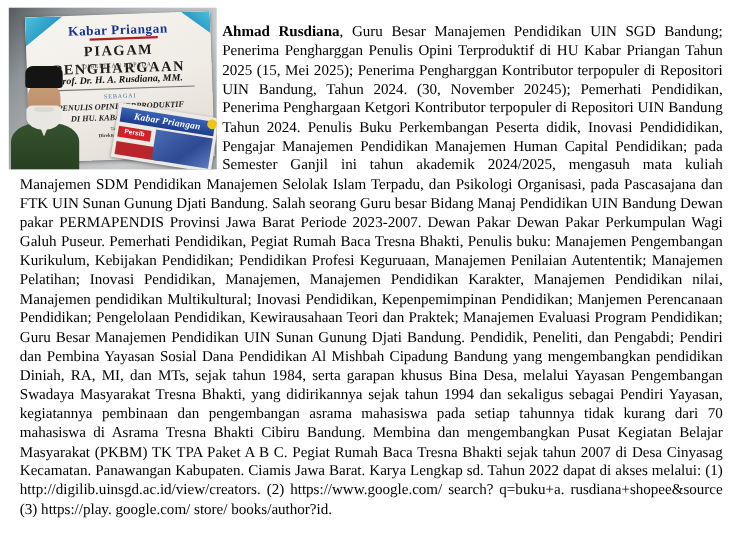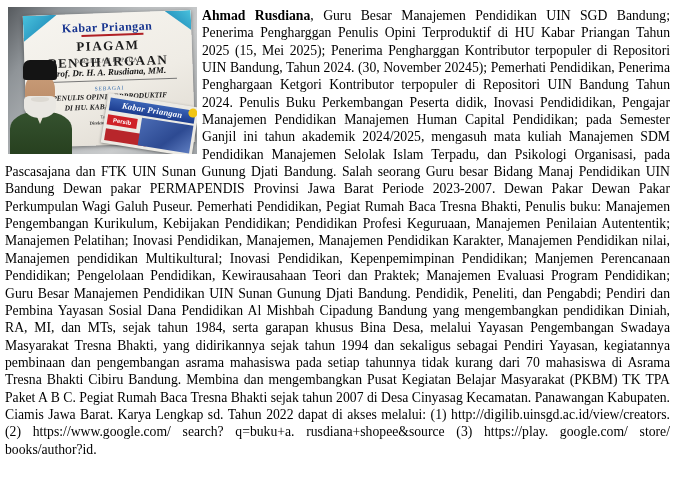--- a/index.html
+++ b/index.html
@@ -7,21 +7,21 @@
     position:relative;
     width:675px;height:489px;
     background:#ffffff;
     font-family:"Liberation Serif","DejaVu Serif",serif;
     color:#000;
     overflow:hidden;
     box-sizing:border-box;
     padding:4px 2px 0 2px;
   }
   .bio{
-    margin:3px;
+    margin:16px;
     font-size:13.7px;
     line-height:17.35px;
     text-align:justify;
   }
   .bio b{font-weight:bold;}
 
   
   .photo{
     float:left;
     position:relative;

